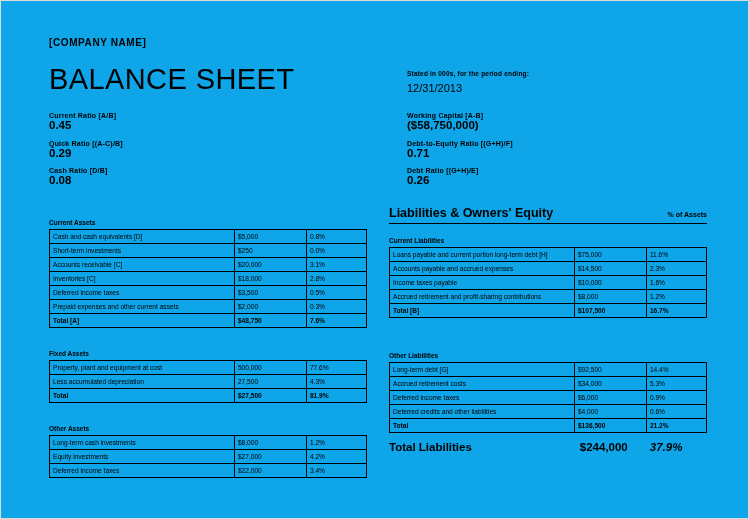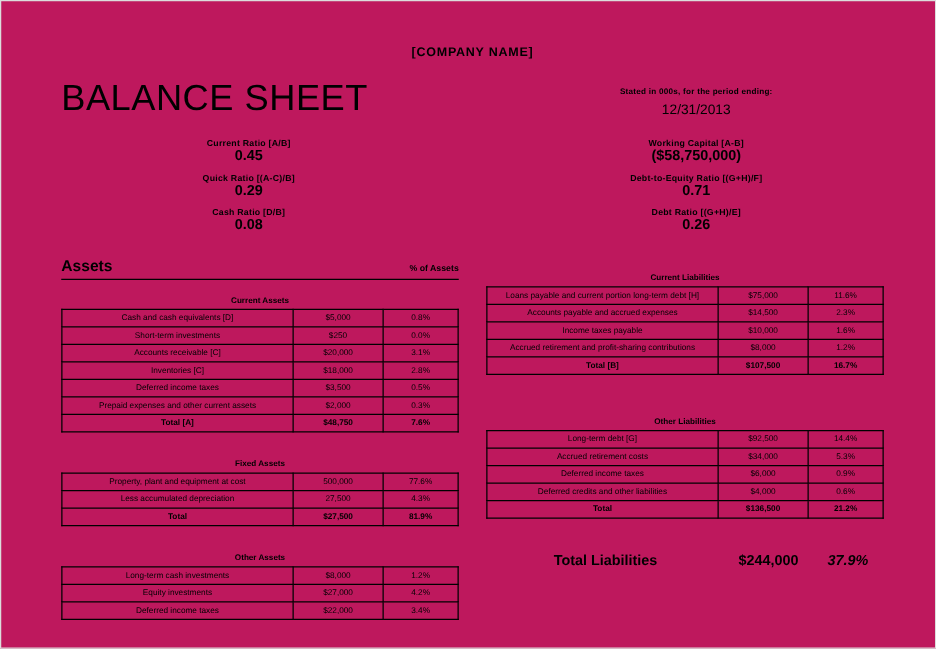--- a/index.html
+++ b/index.html
@@ -12,23 +12,22 @@
     height: 519px;
     font-family: "Liberation Sans", sans-serif;
     color: #000000;
     overflow: hidden;
   }
   .page {
     position: relative;
     width: 749px;
     height: 519px;
     box-sizing: border-box;
-    background: #be185d;
+    background: #0ea5e9;
     border: 1px solid #dcdcdc;
-    text-align: center;
   }
   .inner {
     position: absolute;
     left: 48px;
     top: 36px;
     width: 658px;
   }
 
   
   .company-name {
@@ -131,21 +130,21 @@
   table.bs td.desc { width: 60%; }
   table.bs td.amt  { width: 22%; }
   table.bs td.pct  { width: 18%; }
   tr.total td {
     font-weight: bold;
   }
 
   .totals-row {
     display: flex;
     align-items: baseline;
-    margin-top: 28px;
+    margin-top: 8px;
   }
   .totals-label {
     font-size: 11.5px;
     font-weight: bold;
     width: 60%;
   }
   .totals-amt {
     font-size: 11.5px;
     font-weight: bold;
     width: 22%;
@@ -200,24 +199,20 @@
         <div class="ratio-item">
           <div class="ratio-label">Debt Ratio   [(G+H)/E]</div>
           <div class="ratio-value">0.26</div>
         </div>
       </div>
     </div>
 
     <div class="columns">
 
       <div class="col">
-        <div class="sec-head">
-          <div class="sec-title">Assets</div>
-          <div class="sec-pct">% of Assets</div>
-        </div>
 
         <div class="group">
           <div class="group-title">Current Assets</div>
           <table class="bs">
             <tbody>
               <tr>
                 <td class="desc">Cash and cash equivalents   [D]</td>
                 <td class="amt">$5,000</td>
                 <td class="pct">0.8%</td>
               </tr>
@@ -296,20 +291,24 @@
                 <td class="desc">Deferred income taxes</td>
                 <td class="amt">$22,000</td>
                 <td class="pct">3.4%</td>
               </tr>
             </tbody>
           </table>
         </div>
       </div>
 
       <div class="col">
+        <div class="sec-head">
+          <div class="sec-title">Liabilities &amp; Owners' Equity</div>
+          <div class="sec-pct">% of Assets</div>
+        </div>
 
         <div class="group">
           <div class="group-title">Current Liabilities</div>
           <table class="bs">
             <tbody>
               <tr>
                 <td class="desc">Loans payable and current portion long-term debt   [H]</td>
                 <td class="amt">$75,000</td>
                 <td class="pct">11.6%</td>
               </tr>

